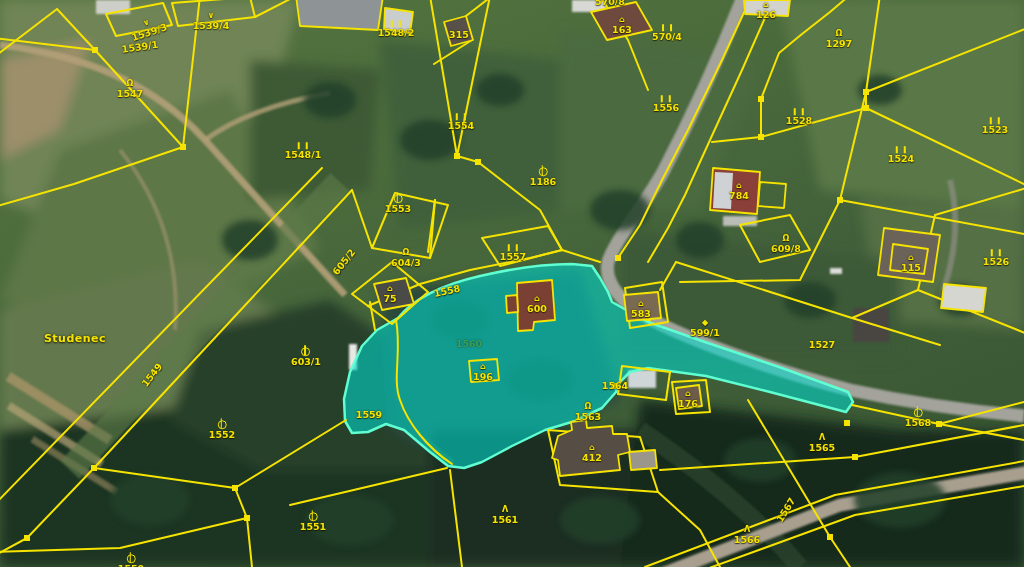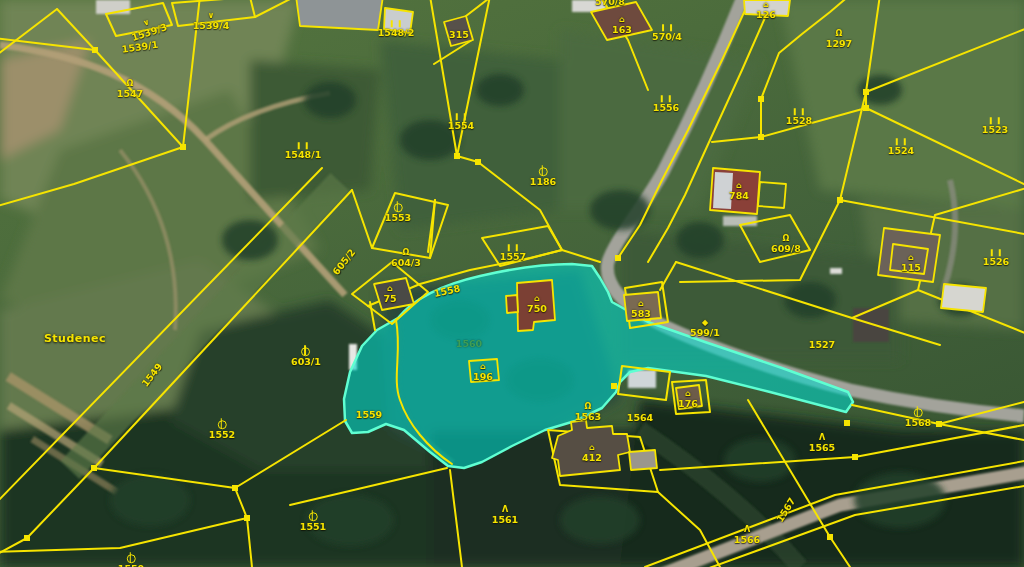--- a/index.html
+++ b/index.html
@@ -231,55 +231,55 @@
   <div id="labels">
       <div class="lbl" style="left: 140px; top: 47px; transform: translate(-50%, -50%) rotate(-8deg);"><span>1539/1</span></div>
       <div class="lbl" style="left: 148px; top: 28px; transform: translate(-50%, -50%) rotate(-18deg);"><span class="ic">∨</span><span>1539/3</span></div>
       <div class="lbl" style="left: 211px; top: 21px;"><span class="ic">∨</span><span>1539/4</span></div>
       <div class="lbl" style="left: 130px; top: 89px;"><span class="ic">Ω</span><span>1547</span></div>
       <div class="lbl" style="left: 303px; top: 151px;"><span class="ic ic-bars"></span><span>1548/1</span></div>
       <div class="lbl" style="left: 396px; top: 29px;"><span class="ic ic-bars"></span><span>1548/2</span></div>
       <div class="lbl" style="left: 459px; top: 35px;"><span>315</span></div>
       <div class="lbl lbl-line" style="left: 152px; top: 375px; transform: translate(-50%, -50%) rotate(-52deg);"><span>1549</span></div>
       <div class="lbl lbl-place" style="left: 75px; top: 338px;"><span>Studenec</span></div>
-      <div class="lbl" style="left: 398px; top: 213px;"><span class="ic ic-circle"></span><span>1553</span></div>
+      <div class="lbl" style="left: 398px; top: 204px;"><span class="ic ic-circle"></span><span>1553</span></div>
       <div class="lbl lbl-line" style="left: 344px; top: 262px; transform: translate(-50%, -50%) rotate(-52deg);"><span>605/2</span></div>
       <div class="lbl" style="left: 406px; top: 258px;"><span class="ic">Ω</span><span>604/3</span></div>
       <div class="lbl" style="left: 390px; top: 294px;"><span class="ic">⌂</span><span>75</span></div>
       <div class="lbl" style="left: 513px; top: 253px;"><span class="ic ic-bars"></span><span>1557</span></div>
       <div class="lbl lbl-line" style="left: 447px; top: 291px; transform: translate(-50%, -50%) rotate(-12deg);"><span>1558</span></div>
       <div class="lbl" style="left: 461px; top: 122px; text-align: right;"><span class="ic ic-bars"></span><span>1554</span></div>
       <div class="lbl" style="left: 543px; top: 177px;"><span class="ic ic-circle"></span><span>1186</span></div>
       <div class="lbl" style="left: 666px; top: 104px;"><span class="ic ic-bars"></span><span>1556</span></div>
       <div class="lbl" style="left: 622px; top: 25px;"><span class="ic">⌂</span><span>163</span></div>
       <div class="lbl" style="left: 667px; top: 33px;"><span class="ic ic-bars"></span><span>570/4</span></div>
       <div class="lbl" style="left: 610px; top: 2px;"><span>570/8</span></div>
       <div class="lbl" style="left: 766px; top: 10px;"><span class="ic">⌂</span><span>126</span></div>
       <div class="lbl" style="left: 839px; top: 39px;"><span class="ic">Ω</span><span>1297</span></div>
       <div class="lbl" style="left: 799px; top: 117px;"><span class="ic ic-bars"></span><span>1528</span></div>
-      <div class="lbl" style="left: 901px; top: 147px;"><span class="ic ic-bars"></span><span>1524</span></div>
+      <div class="lbl" style="left: 901px; top: 155px;"><span class="ic ic-bars"></span><span>1524</span></div>
       <div class="lbl" style="left: 995px; top: 126px;"><span class="ic ic-bars"></span><span>1523</span></div>
       <div class="lbl" style="left: 739px; top: 191px;"><span class="ic">⌂</span><span>784</span></div>
       <div class="lbl" style="left: 786px; top: 244px;"><span class="ic">Ω</span><span>609/8</span></div>
       <div class="lbl" style="left: 705px; top: 328px;"><span class="ic">◆</span><span>599/1</span></div>
       <div class="lbl" style="left: 822px; top: 345px;"><span>1527</span></div>
       <div class="lbl" style="left: 911px; top: 263px;"><span class="ic">⌂</span><span>115</span></div>
       <div class="lbl" style="left: 996px; top: 258px;"><span class="ic ic-bars"></span><span>1526</span></div>
       <div class="lbl" style="left: 641px; top: 309px;"><span class="ic">⌂</span><span>583</span></div>
-      <div class="lbl" style="left: 537px; top: 304px;"><span class="ic">⌂</span><span>750</span></div>
+      <div class="lbl" style="left: 537px; top: 304px;"><span class="ic">⌂</span><span>600</span></div>
       <div class="lbl" style="left: 483px; top: 372px;"><span class="ic">⌂</span><span>196</span></div>
       <div class="lbl lbl-highlight" style="left: 469px; top: 344px;"><span>1560</span></div>
       <div class="lbl" style="left: 369px; top: 415px;"><span>1559</span></div>
       <div class="lbl" style="left: 222px; top: 430px;"><span class="ic ic-circle"></span><span>1552</span></div>
       <div class="lbl" style="left: 306px; top: 357px;"><span class="ic ic-circle"></span><span>603/1</span></div>
       <div class="lbl" style="left: 313px; top: 522px;"><span class="ic ic-circle"></span><span>1551</span></div>
       <div class="lbl" style="left: 131px; top: 564px;"><span class="ic ic-circle"></span><span>1550</span></div>
       <div class="lbl" style="left: 505px; top: 515px;"><span class="ic">Λ</span><span>1561</span></div>
       <div class="lbl" style="left: 588px; top: 412px;"><span class="ic">Ω</span><span>1563</span></div>
       <div class="lbl" style="left: 592px; top: 453px;"><span class="ic">⌂</span><span>412</span></div>
-      <div class="lbl" style="left: 640px; top: 386px; margin-top: 32px;"><span>1564</span></div>
+      <div class="lbl" style="left: 615px; top: 386px;"><span>1564</span></div>
       <div class="lbl" style="left: 688px; top: 399px;"><span class="ic">⌂</span><span>176</span></div>
       <div class="lbl" style="left: 747px; top: 535px;"><span class="ic">Λ</span><span>1566</span></div>
       <div class="lbl lbl-line" style="left: 786px; top: 510px; transform: translate(-50%, -50%) rotate(-58deg);"><span>1567</span></div>
       <div class="lbl" style="left: 822px; top: 443px;"><span class="ic">Λ</span><span>1565</span></div>
       <div class="lbl" style="left: 918px; top: 418px;"><span class="ic ic-circle"></span><span>1568</span></div>
     </div>
 </div>
 
 </body></html>

